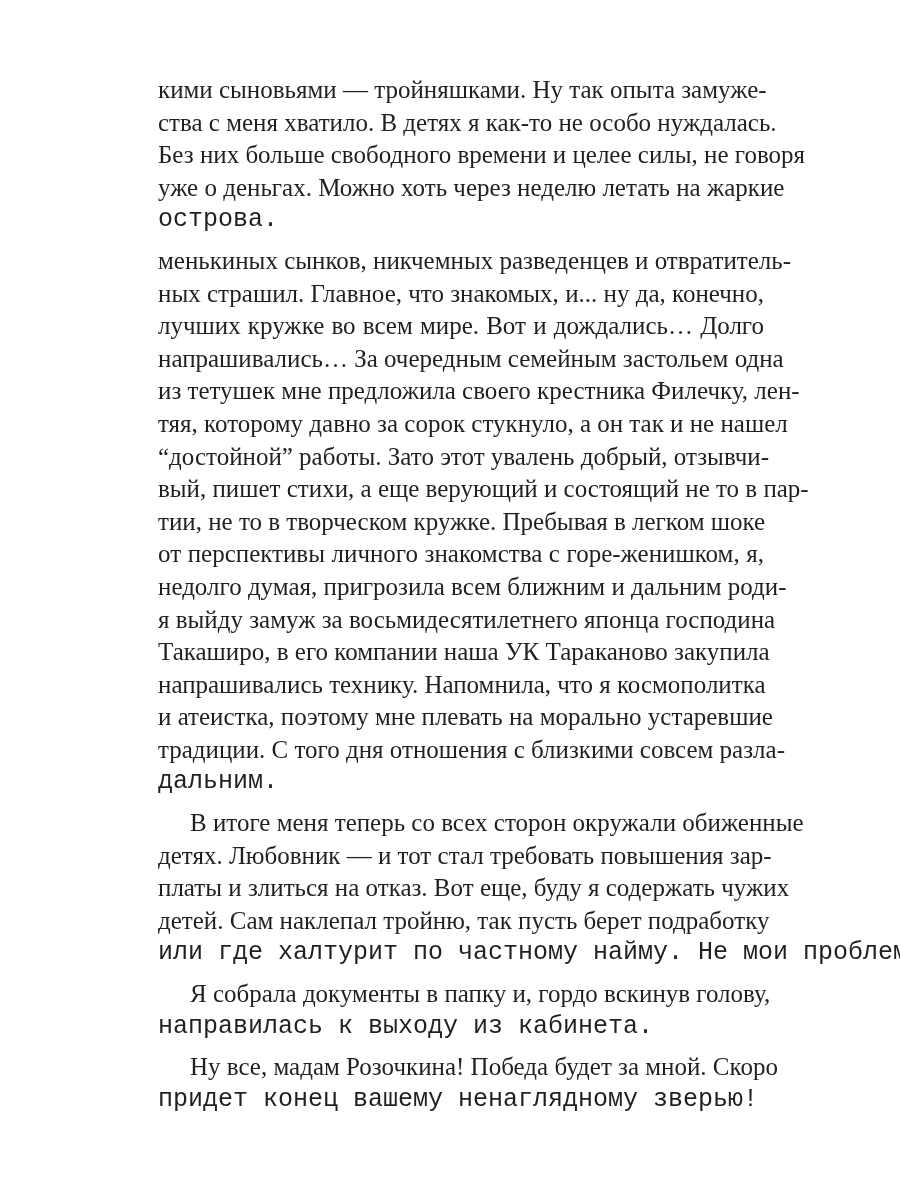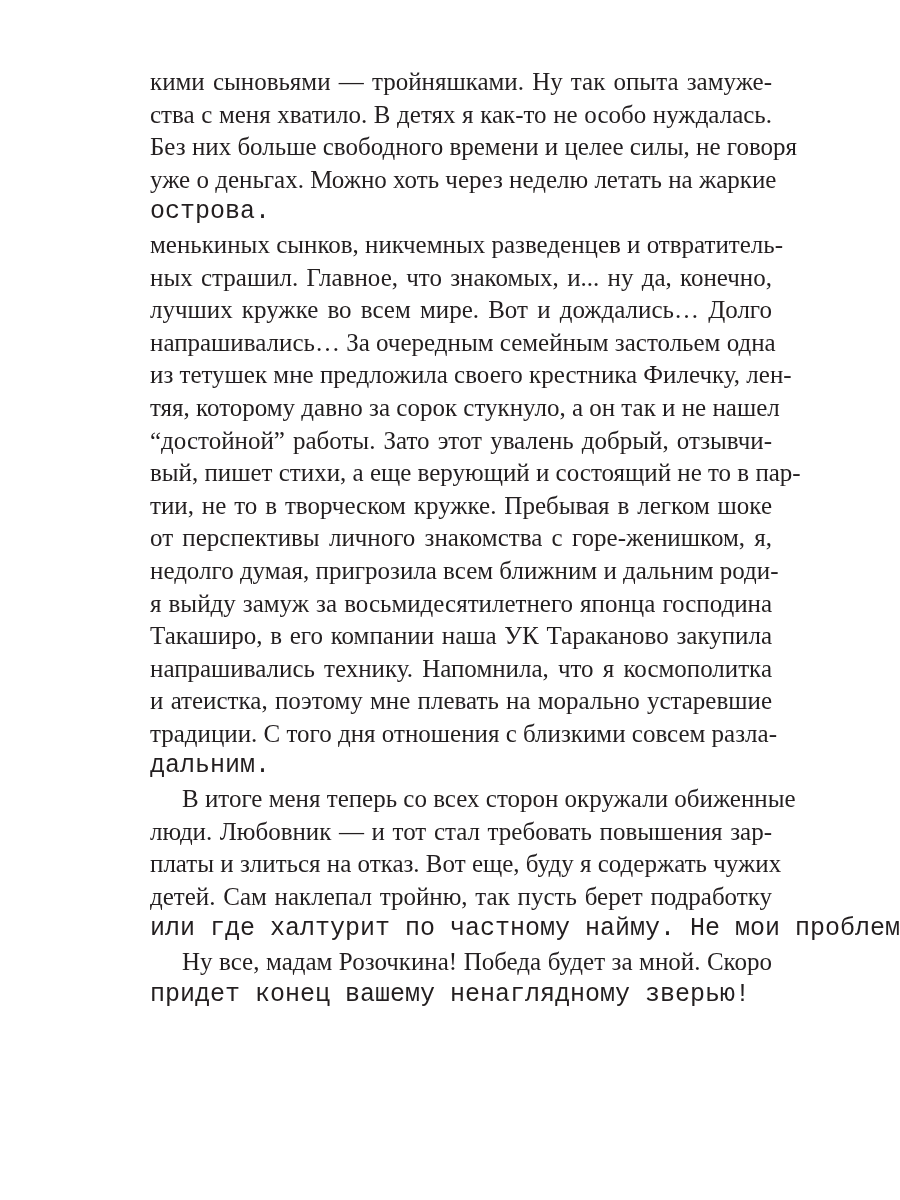--- a/index.html
+++ b/index.html
@@ -6,21 +6,21 @@
   body {
     width: 900px; height: 1200px; background: #ffffff; overflow: hidden;
     position: relative;
   }
   .page {
     position: absolute; left: 150px; top: 66px; width: 622px;
     font-family: "Liberation Serif", "DejaVu Serif", serif;
     font-size: 25px; line-height: 32.6px; color: #231f20;
     text-align: justify; hyphens: manual;
   }
-  .page p { margin: 0; text-indent: 0; }
+  .page p { margin: 8px; text-indent: 0; }
   .line { display: block; text-align: justify; text-align-last: justify; white-space: nowrap; }
   .line.last { text-align-last: left; font-family: Liberation Mono, monospace; }
 </style>
 </head>
 <body>
 
 <div class="page">
   <p>
     <span class="line">кими сыновьями — тройняшками. Ну так опыта замуже-</span>
     <span class="line">ства с меня хватило. В детях я как-то не особо нуждалась.</span>
@@ -42,22 +42,26 @@
     <span class="line">недолго думая, пригрозила всем ближним и дальним роди-</span>
     <span class="line">я выйду замуж за восьмидесятилетнего японца господина</span>
     <span class="line">Такаширо, в его компании наша УК Тараканово закупила</span>
     <span class="line">напрашивались технику. Напомнила, что я космополитка</span>
     <span class="line">и атеистка, поэтому мне плевать на морально устаревшие</span>
     <span class="line">традиции. С того дня отношения с близкими совсем разла-</span>
     <span class="line last">дальним.</span>
   </p>
   <p>
     <span class="line" style="padding-left:32px">В итоге меня теперь со всех сторон окружали обиженные</span>
-    <span class="line">люди. Любовник — и тот стал требовать повышения зар-</span>
+    <span class="line">детях. Любовник — и тот стал требовать повышения зар-</span>
     <span class="line">платы и злиться на отказ. Вот еще, буду я содержать чужих</span>
     <span class="line">детей. Сам наклепал тройню, так пусть берет подработку</span>
     <span class="line last">или где халтурит по частному найму. Не мои проблемы.</span>
+  </p>
+  <p>
+    <span class="line" style="padding-left:32px">Я собрала документы в папку и, гордо вскинув голову,</span>
+    <span class="line last">направилась к выходу из кабинета.</span>
   </p>
   <p>
     <span class="line" style="padding-left:32px">Ну все, мадам Розочкина! Победа будет за мной. Скоро</span>
     <span class="line last">придет конец вашему ненаглядному зверью!</span>
   </p>
 </div>
 
 </body></html>

